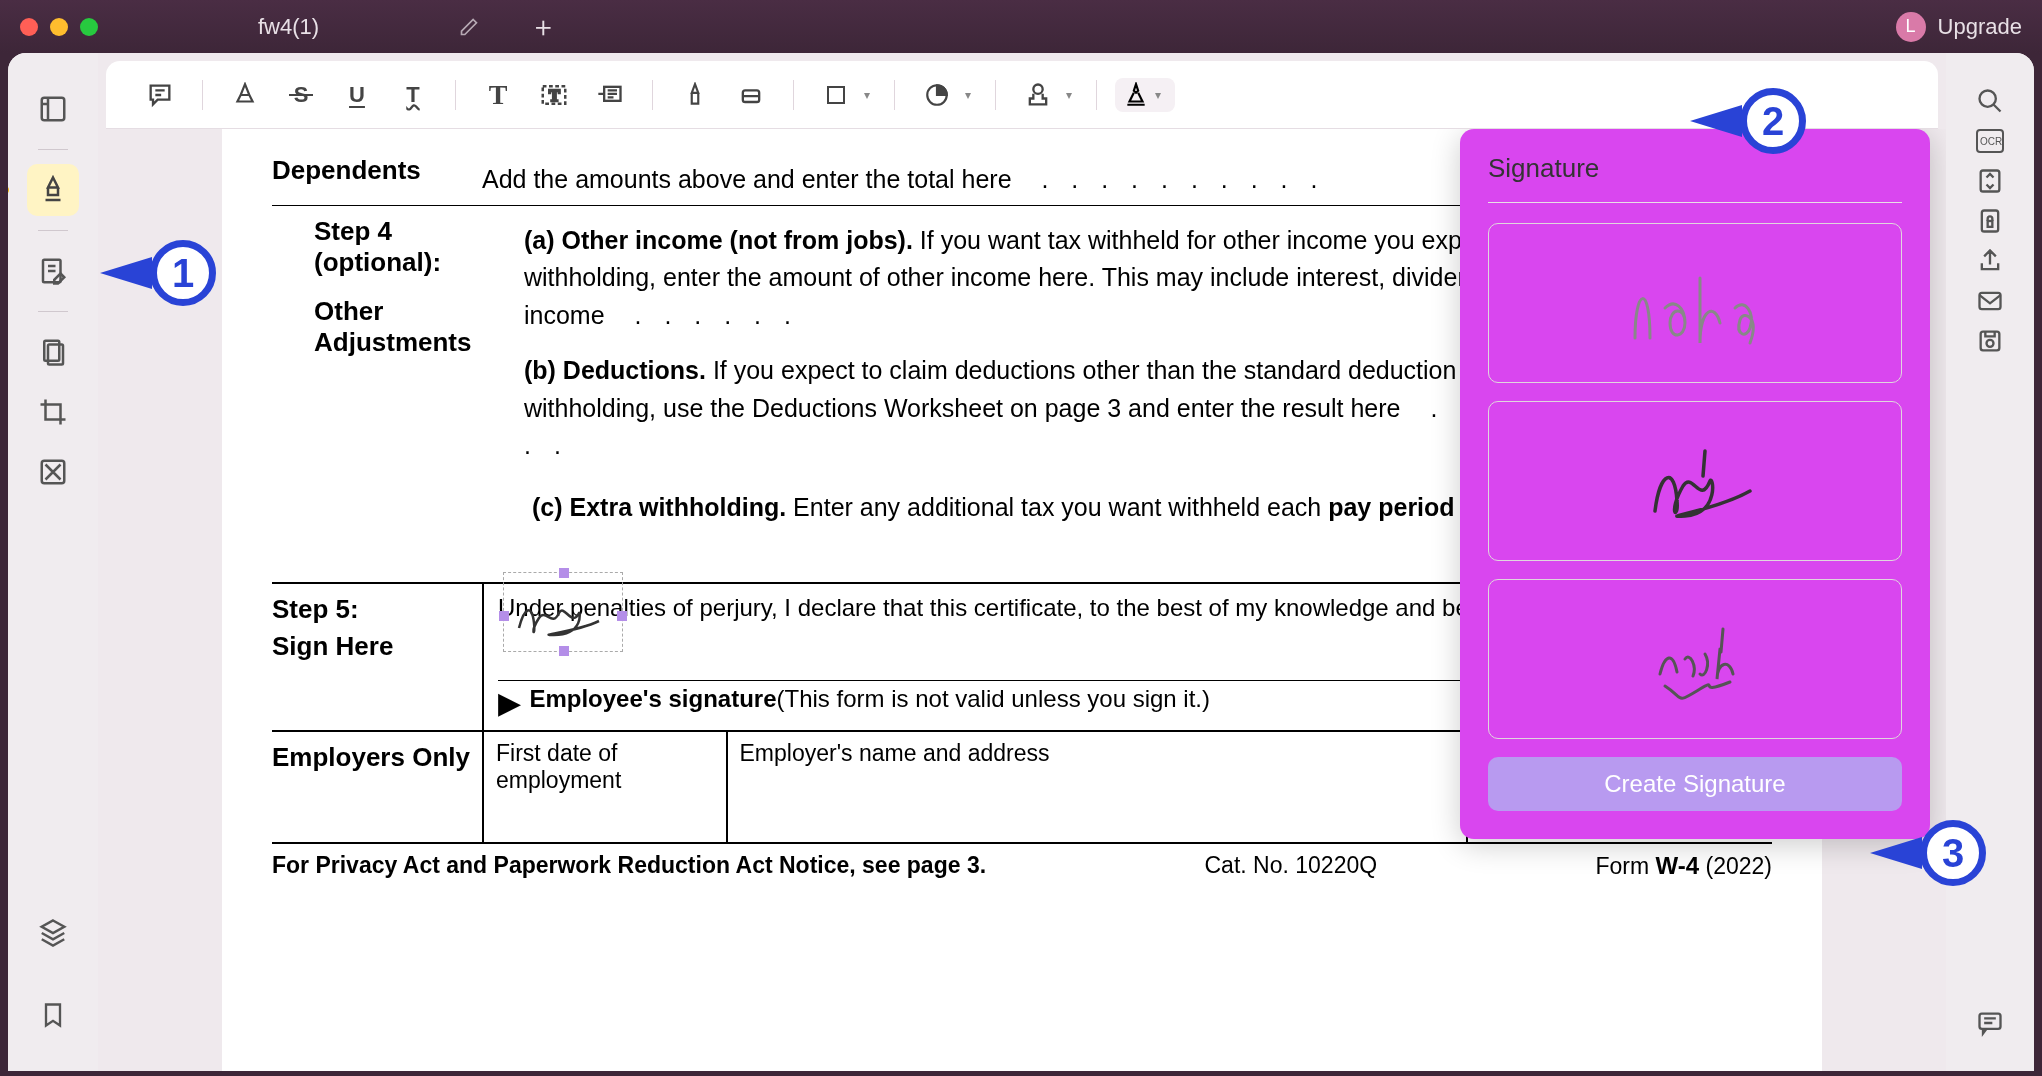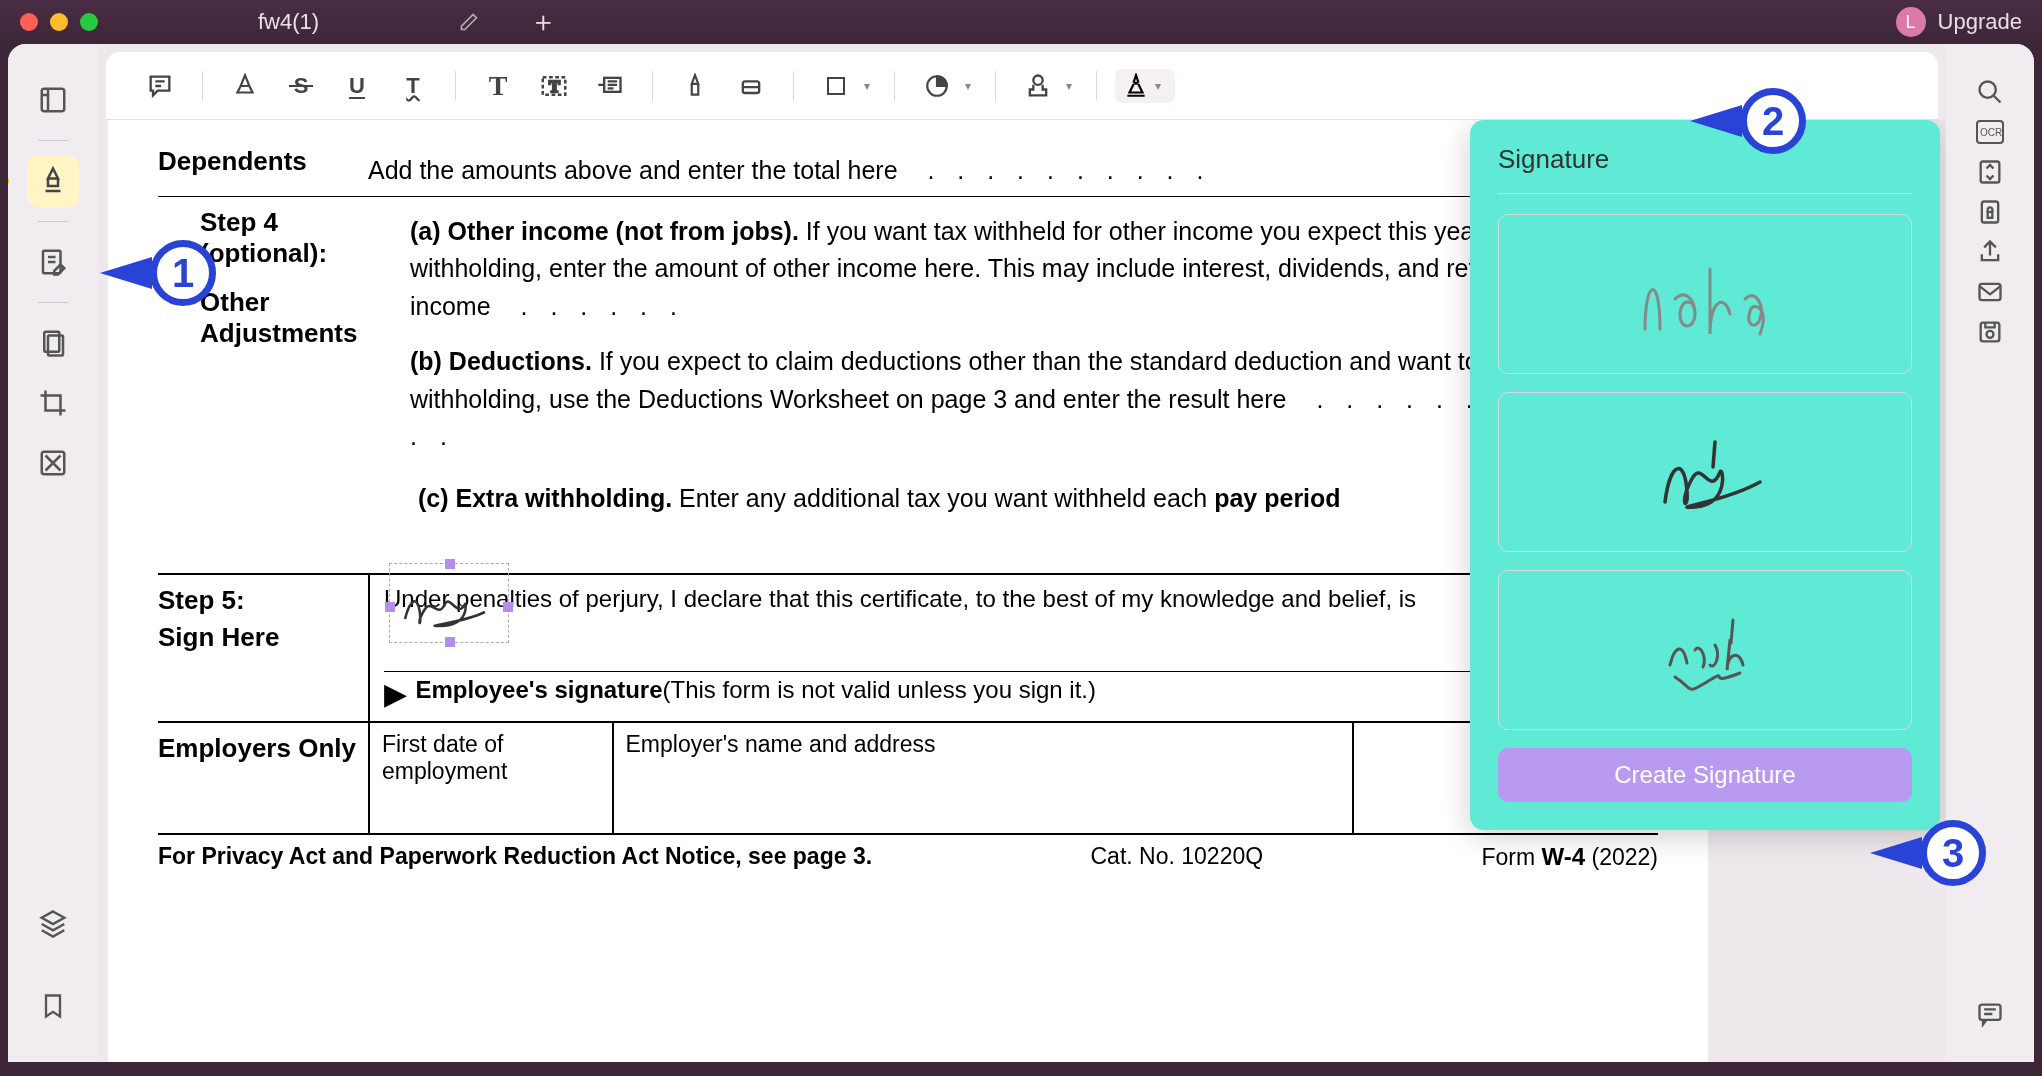--- a/index.html
+++ b/index.html
@@ -4,21 +4,21 @@
 <style>
 * { box-sizing: border-box; margin: 0; padding: 0; }
 body {
   font-family: -apple-system, Helvetica, Arial, sans-serif;
   background: #3d2638;
   overflow: hidden;
   width: 2042px;
   height: 1076px;
 }
 .title-bar {
-  height: 44px;
+  height: 53px;
   display: flex;
   align-items: center;
   padding: 0 20px;
   background: linear-gradient(#4a2d44, #3d2638);
 }
 .traffic-lights { display: flex; gap: 12px; margin-right: 140px; }
 .traffic-light { width: 18px; height: 18px; border-radius: 50%; }
 .tl-red { background: #ff5f56; }
 .tl-yellow { background: #ffbd2e; }
 .tl-green { background: #27c93f; }
@@ -73,21 +73,21 @@
 }
 .tb-btn {
   width: 48px; height: 48px; border-radius: 8px;
   display: flex; align-items: center; justify-content: center;
   color: #444; cursor: pointer; font-size:22px; font-weight:600;
 }
 .tb-sep { width: 1px; height: 30px; background: #e0d6dd; margin: 0 10px; }
 .tb-chev { font-size: 12px; color:#888; margin-left:-4px; margin-right:6px;}
 .tb-sig { background: #f5f0f4; border-radius:8px; padding:4px 8px; display:flex; align-items:center;}
 
-.doc-scroll { flex:1; overflow:auto; display:flex; padding:0 10px; position:relative;}
+.doc-scroll { flex:1; overflow:auto; display:flex; justify-content:center; padding:0 10px; position:relative;}
 .doc-page {
   width: 1600px; background:#fff; padding: 20px 50px 150px 50px;
   font-family: Arial, sans-serif; color:#000; position:relative;
 }
 .form-label { width: 210px; font-weight:700; font-size:26px; padding:6px 0;}
 .form-body { flex:1; font-size:25px; line-height:1.5; padding:6px 0;}
 .dots { letter-spacing: 8px; }
 .dollar-line { border-bottom:1px solid #000; display:inline-block; min-width:90px;}
 .thin-line { border-top:1px solid #000; }
 .step5-box { display:flex; border:2px solid #000; border-left:none; border-right:none;}
@@ -95,22 +95,22 @@
 .sig-placed {
   position:absolute; top:-50px; left:5px; width:120px; height:80px;
   border:1px dashed #aaa;
 }
 .sig-handle { position:absolute; width:10px; height:10px; background:#b48ee8; }
 .emp-row { display:flex; border-bottom:2px solid #000;}
 .emp-cell { border-left:2px solid #000; padding:8px 12px; font-size:23px; min-height:110px;}
 .footer-row { display:flex; justify-content:space-between; font-size:23px; padding-top:8px;}
 
 .sig-panel {
-  position:absolute; top:0; right:6px;
-  width: 470px; background:#5eead4; border-radius:14px;
+  position:absolute; top:0; right:16px;
+  width: 470px; background:#d946ef; border-radius:14px;
   box-shadow: 0 6px 30px rgba(0,0,0,.2); padding:24px 28px 28px 28px;
   z-index: 50;
 }
 .sig-panel h3 { font-size:26px; font-weight:500; color:#333; margin-bottom:18px;}
 .sig-panel-sep { height:1px; background:#e8e0e6; margin-bottom:20px;}
 .sig-thumb {
   height:160px; border:1px solid #e0d6dd; border-radius:10px;
   margin-bottom:18px; display:flex; align-items:center; justify-content:center;
   cursor:pointer;
 }

